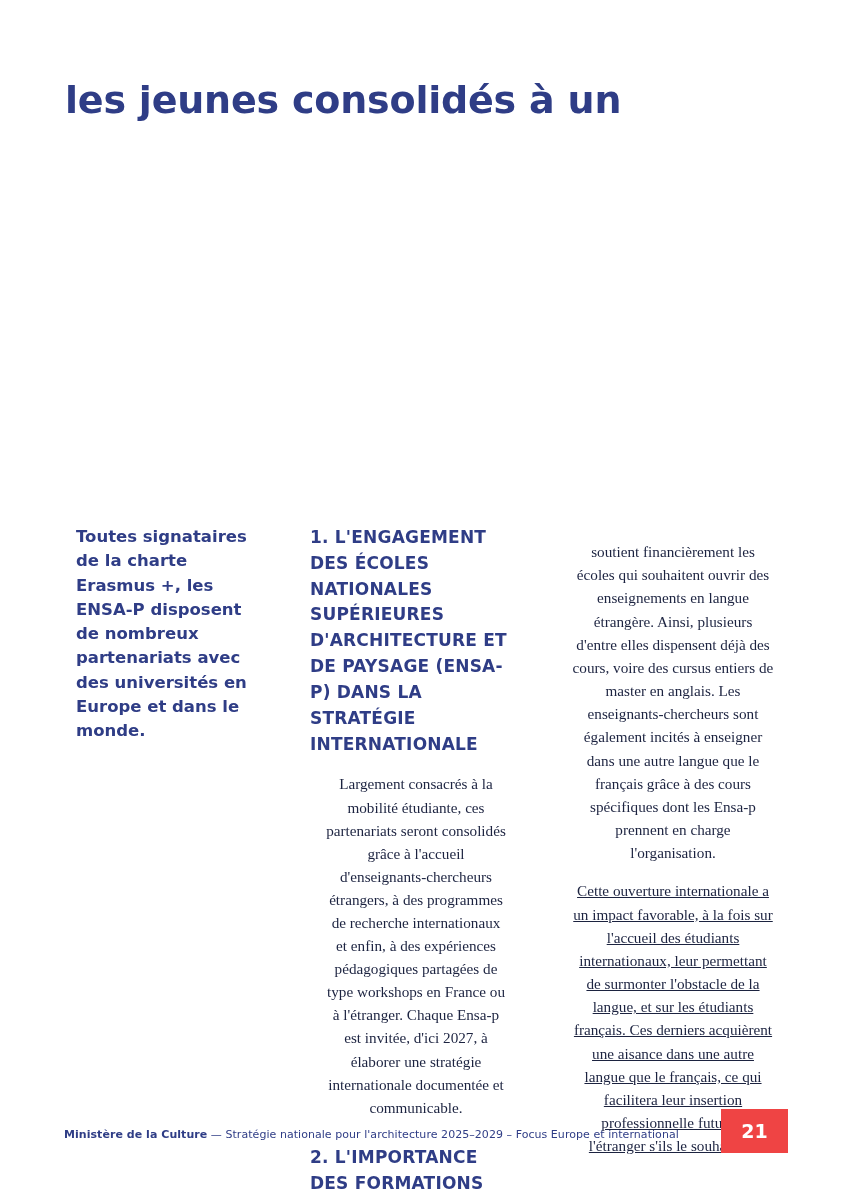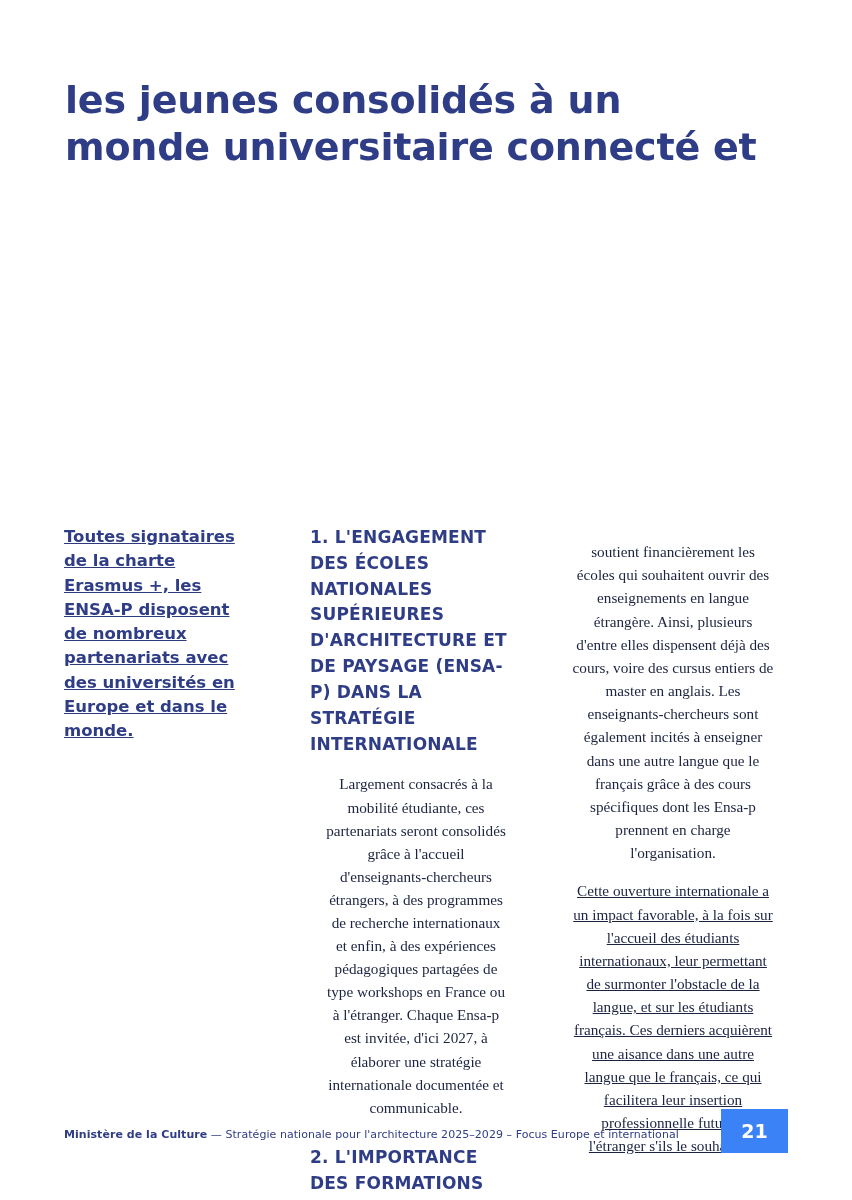--- a/index.html
+++ b/index.html
@@ -38,21 +38,21 @@
   .title .line {
     display: block;
     white-space: nowrap;
   }
 
   
   .col {
     position: absolute;
     top: 525px;
   }
-  .col-1 { left: 64px;  width: 172px; text-decoration: underline; }
+  .col-1 { left: 76px;  width: 172px; }
   .col-2 { left: 310px; width: 212px; }
   .col-3 { left: 557px; width: 232px; }
 
   .lede {
     font-family: "DejaVu Sans", sans-serif;
     font-weight: bold;
     font-size: 16.5px;
     line-height: 1.47;
     color: #2f3d86;
     margin: 0;
@@ -103,38 +103,37 @@
   .footer .strong {
     font-weight: bold;
   }
 
   .folio {
     position: absolute;
     left: 721px;
     top: 1109px;
     width: 67px;
     height: 44px;
-    background: #3b82f6;
+    background: #ef4444;
     color: #ffffff;
     font-family: "DejaVu Sans", sans-serif;
     font-weight: bold;
     font-size: 19px;
     display: flex;
     align-items: center;
     justify-content: center;
   }
 </style>
 </head>
 <body>
 
 <div class="page">
 
   <h1 class="title">
     <span class="line">les jeunes consolidés à un</span>
-    <span class="line">monde universitaire connecté et</span>
   </h1>
 
   <div class="col col-1">
     <p class="lede">Toutes signataires de la charte Erasmus +, les ENSA-P disposent de nombreux partenariats avec des universités en Europe et dans le monde.</p>
   </div>
 
   <div class="col col-2">
     <h2 class="subhead">1. L'ENGAGEMENT DES ÉCOLES NATIONALES SUPÉRIEURES D'ARCHITECTURE ET DE PAYSAGE (ENSA-P) DANS LA STRATÉGIE INTERNATIONALE</h2>
     <p class="body-text">Largement consacrés à la mobilité étudiante, ces partenariats seront consolidés grâce à l'accueil d'enseignants-chercheurs étrangers, à des programmes de recherche internationaux et enfin, à des expériences pédagogiques partagées de type workshops en France ou à l'étranger. Chaque Ensa-p est invitée, d'ici 2027, à élaborer une stratégie internationale documentée et communicable.</p>
     <h2 class="subhead second">2. L'IMPORTANCE DES FORMATIONS BILINGUES OU IMMERSIVES</h2>

